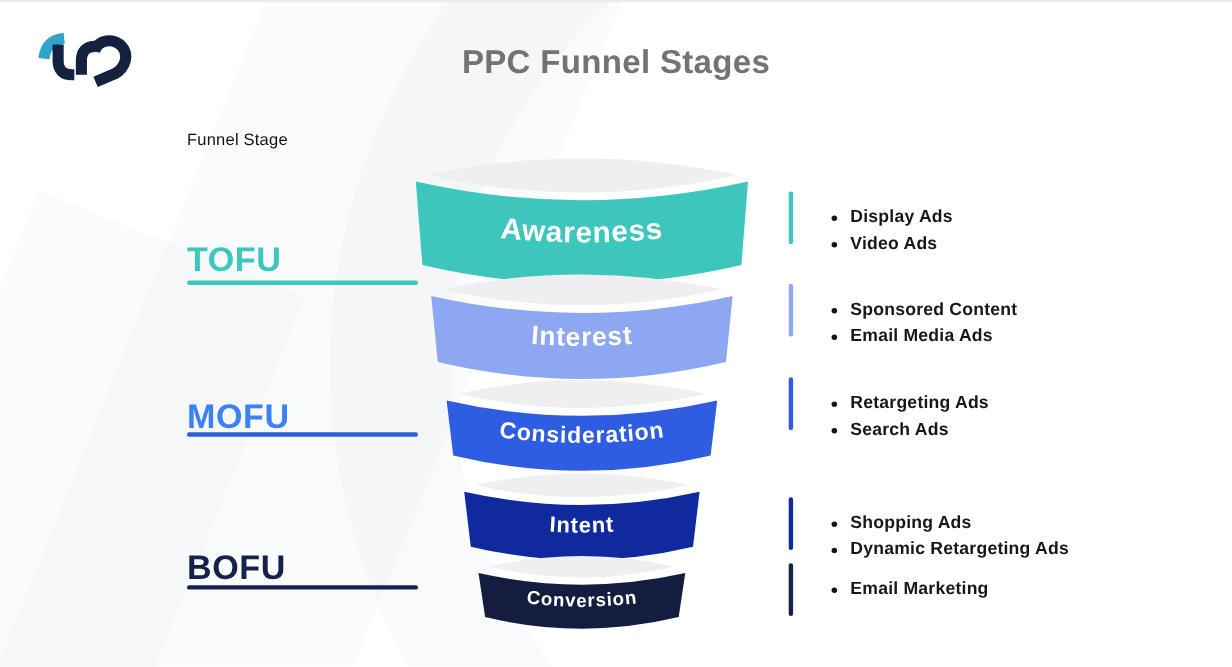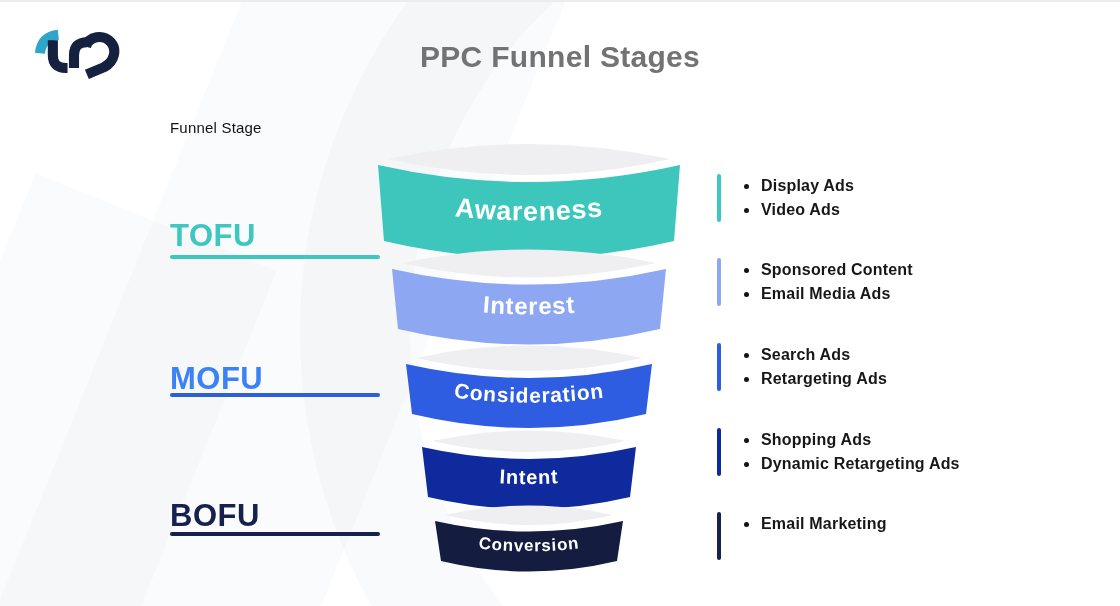--- a/index.html
+++ b/index.html
@@ -30,21 +30,21 @@
   
   .stage-label{
     position:absolute;left:170px;font-size:31px;font-weight:700;letter-spacing:0.5px;margin-top:16px;
   }
   .stage-underline{
     position:absolute;left:170px;width:210px;height:4px;border-radius:2px;
   }
   
   .ad-group{position:absolute;left:717px;display:flex;gap:23px;}
   .accent-bar{width:4px;height:48px;border-radius:2px;flex:0 0 4px;}
-  .ad-list{list-style:none;margin:0;padding:0;text-align:right;}
+  .ad-list{list-style:none;margin:12px;padding:0;text-align:right;}
   .ad-list li{
     display:flex;align-items:center;gap:12px;height:24px;
     font-size:16px;font-weight:700;color:#17171a;letter-spacing:0.2px;white-space:nowrap;
   }
   .bullet-dot{width:5px;height:5px;border-radius:50%;background:#141416;flex:0 0 5px;}
   
   #funnel{position:absolute;inset:0;}
 </style>
 </head>
 <body>
@@ -134,30 +134,30 @@
           <span>Email Media Ads</span>
         </li>
     </ul>
   </div>
 
   <div class="ad-group" style="top:341px">
     <div class="accent-bar" style="background-color: rgb(47, 93, 226);"></div>
     <ul class="ad-list">
       <li>
           <span class="bullet-dot"></span>
-          <span>Search Ads</span>
+          <span>Retargeting Ads</span>
         </li>
       <li>
           <span class="bullet-dot"></span>
-          <span>Retargeting Ads</span>
+          <span>Search Ads</span>
         </li>
     </ul>
   </div>
 
-  <div class="ad-group" style="top:426px">
+  <div class="ad-group" style="top:450px">
     <div class="accent-bar" style="background-color: rgb(15, 42, 157);"></div>
     <ul class="ad-list">
       <li>
           <span class="bullet-dot"></span>
           <span>Shopping Ads</span>
         </li>
       <li>
           <span class="bullet-dot"></span>
           <span>Dynamic Retargeting Ads</span>
         </li>

